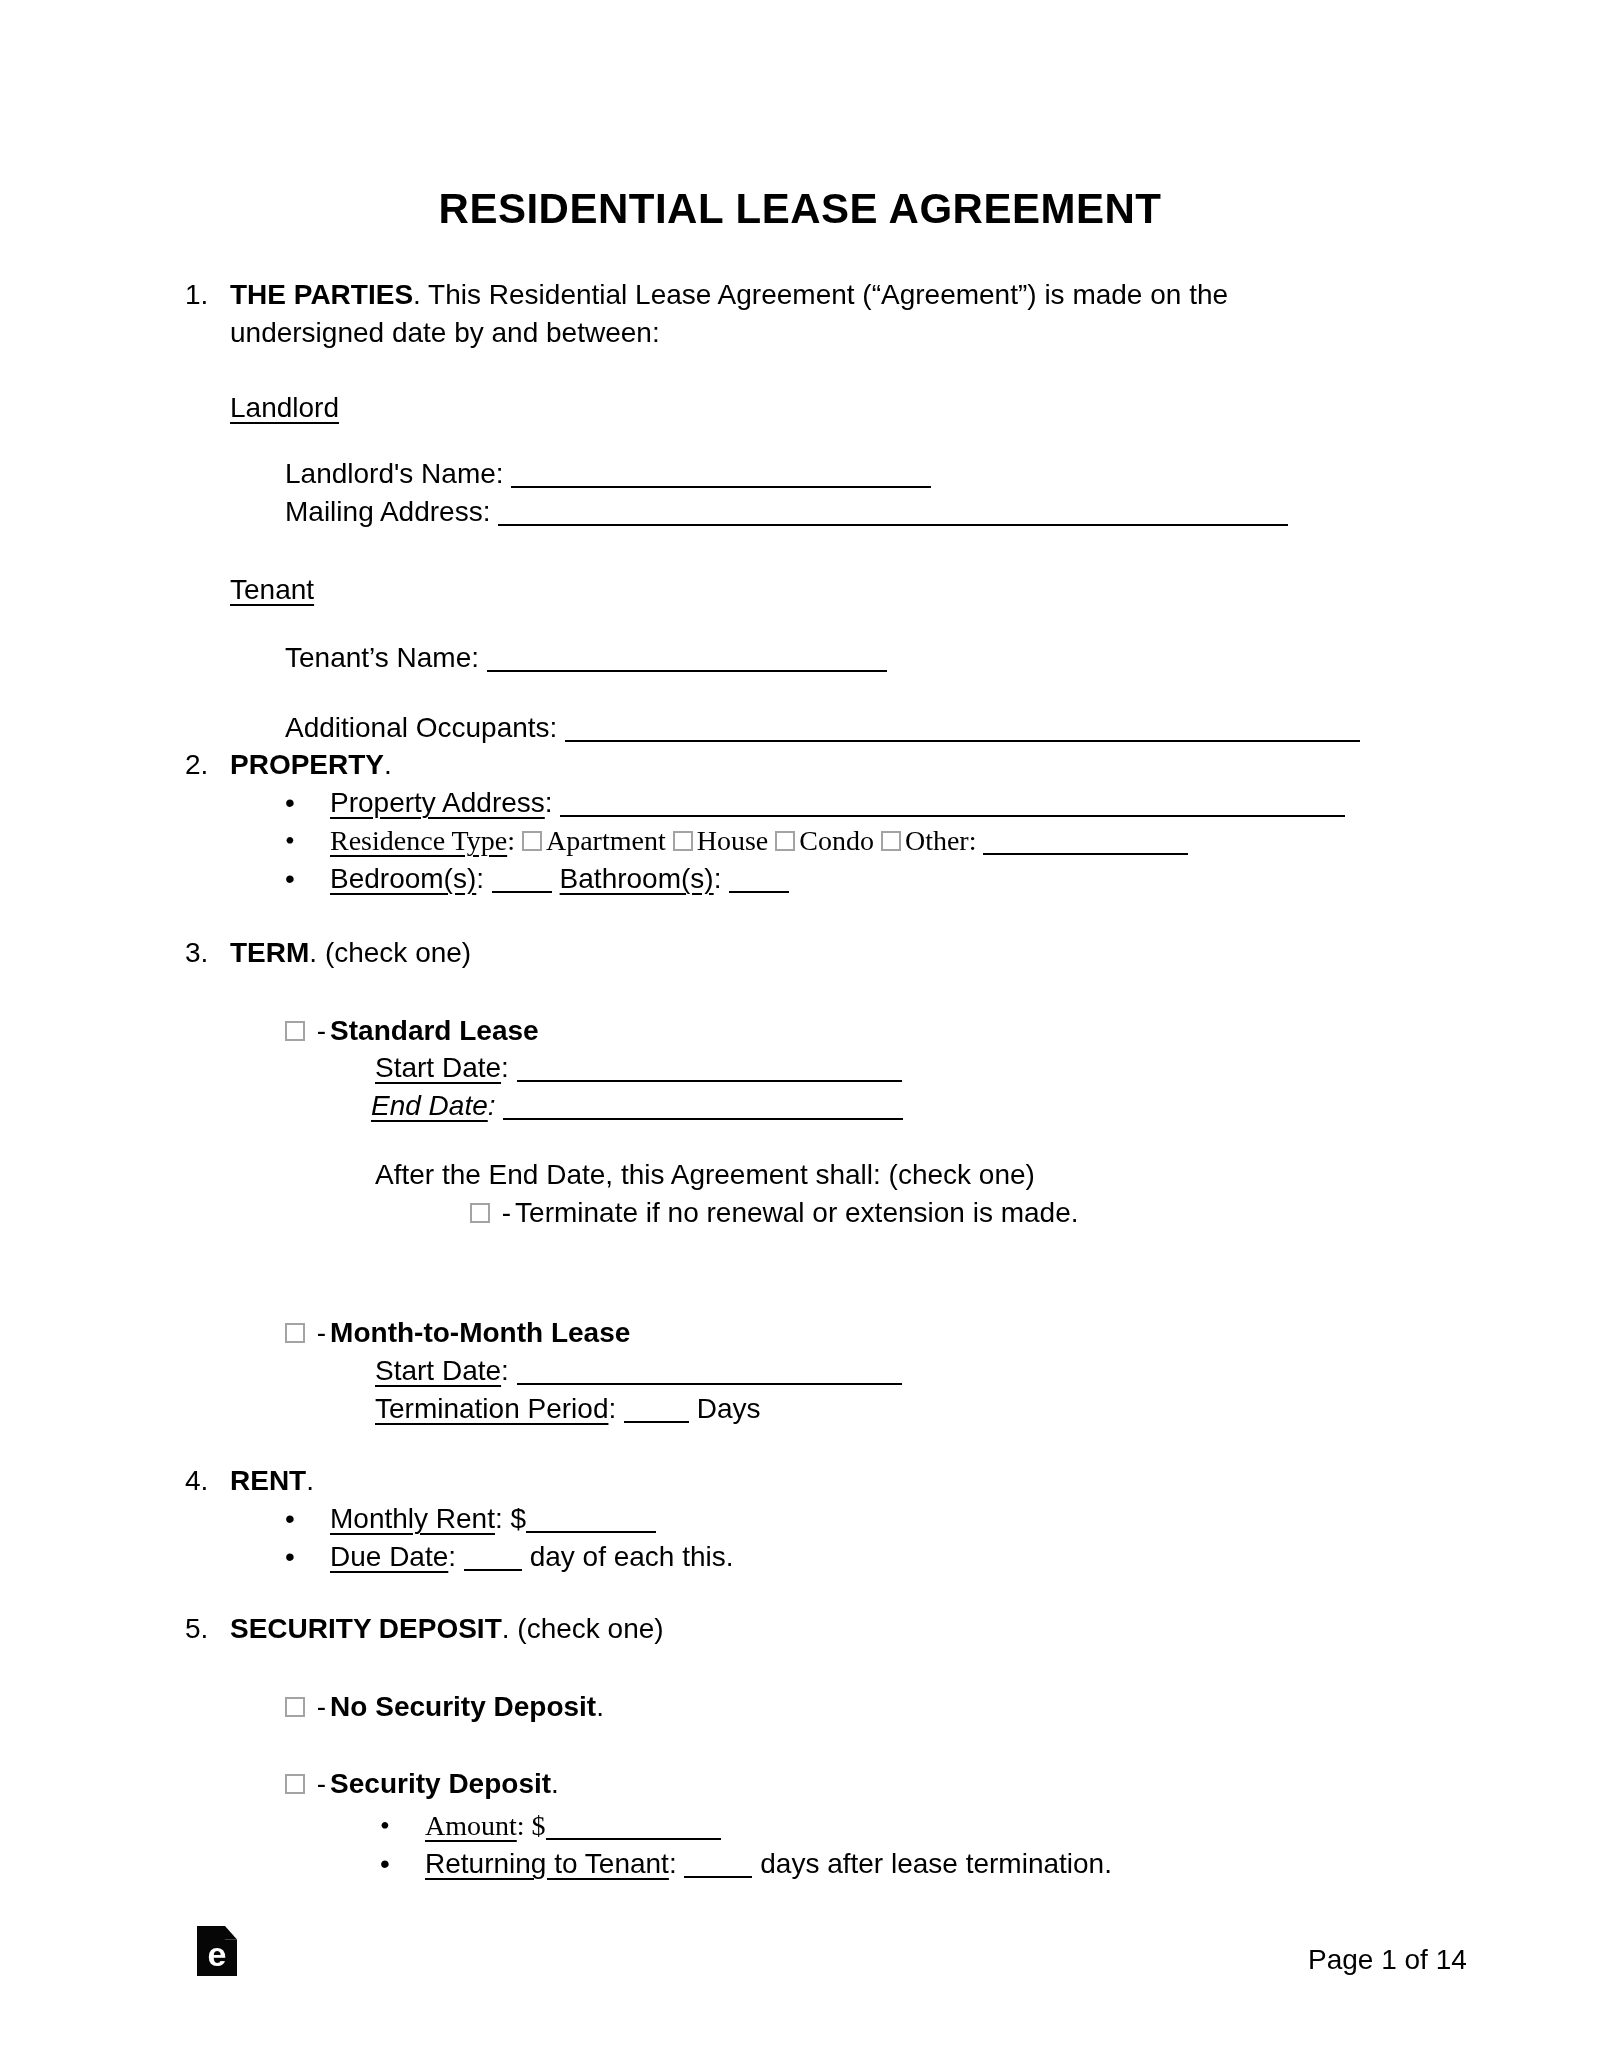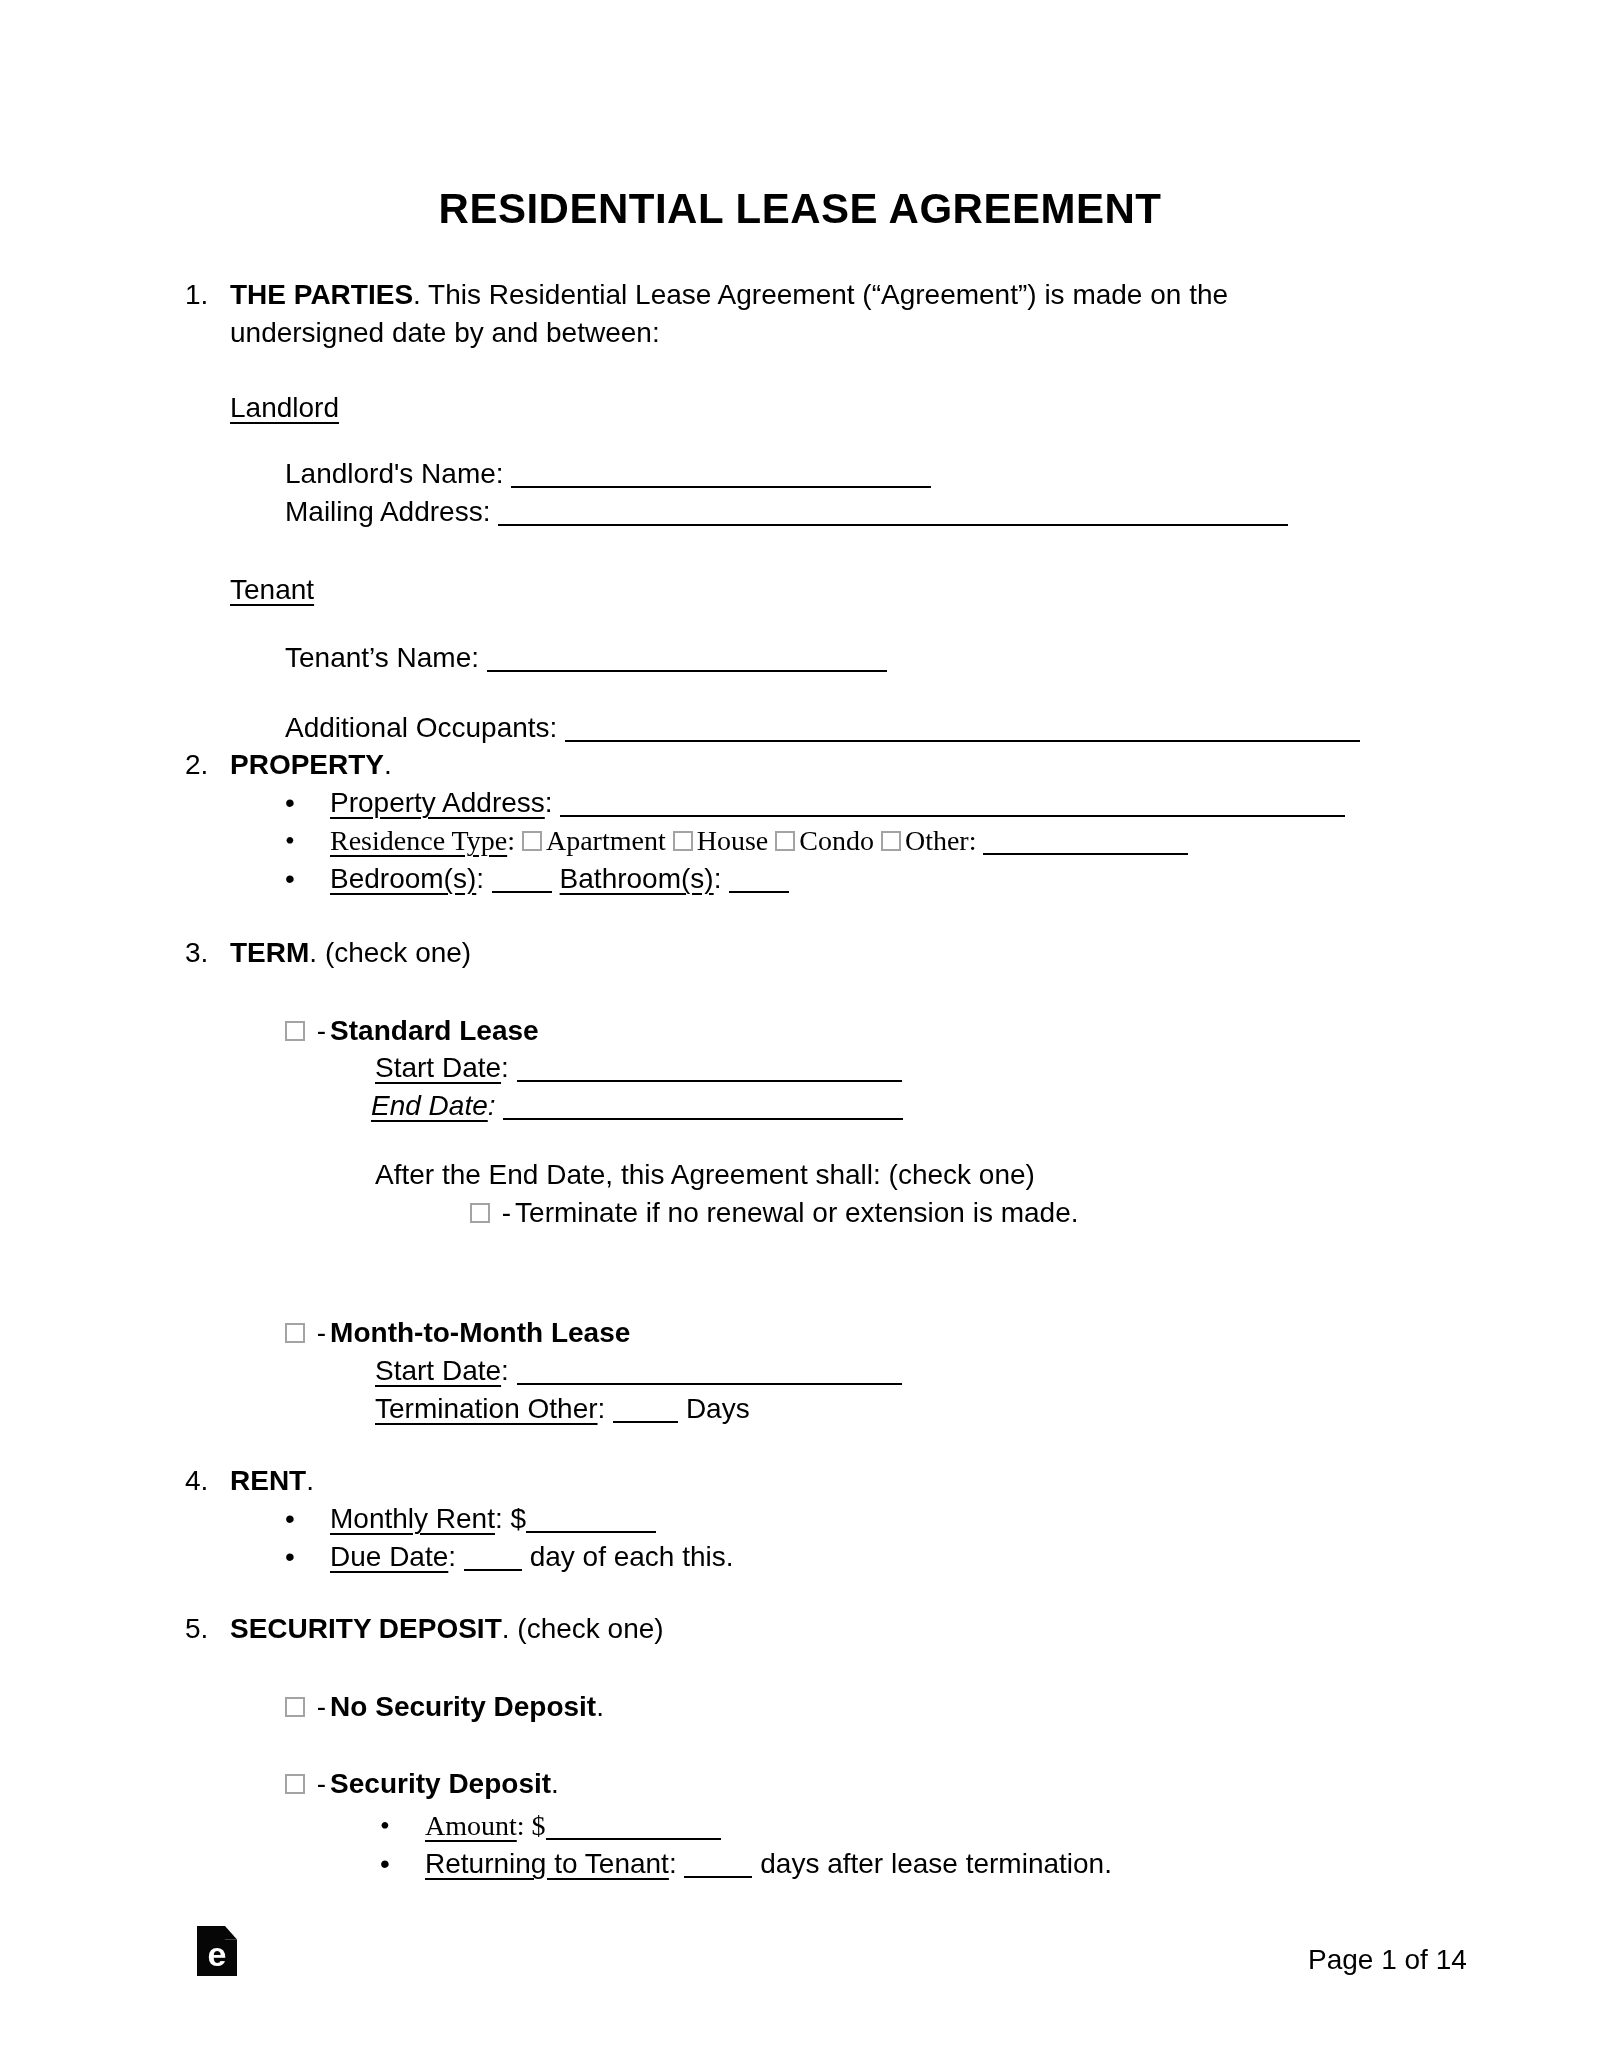--- a/index.html
+++ b/index.html
@@ -89,21 +89,21 @@
 
   <div class="line" style="left:375px;top:1156px;"><span>After the End Date, this Agreement shall: (check one)</span></div>
 
   <div class="line" style="left:470px;top:1194px;"><span class="cb"></span> <span class="dash">-</span><span>Terminate if no renewal or extension is made.</span></div>
 
 
   <div class="line" style="left:285px;top:1314px;"><span class="cb"></span> <span class="dash">-</span><span class="b">Month-to-Month Lease</span></div>
 
   <div class="line" style="left:375px;top:1352px;"><span class="u">Start Date</span><span>:</span> <span class="blank" style="width:385px;"></span></div>
 
-  <div class="line" style="left:375px;top:1390px;"><span class="u">Termination Other</span><span>:</span> <span class="blank" style="width:65px;"></span> <span>Days</span></div>
+  <div class="line" style="left:375px;top:1390px;"><span class="u">Termination Period</span><span>:</span> <span class="blank" style="width:65px;"></span> <span>Days</span></div>
 
   <div class="line" style="left:185px;top:1462px;"><span class="num">4.</span><span class="b">RENT</span><span>.</span></div>
 
   <div class="line" style="left:285px;top:1500px;"><span class="dot">•</span><span class="u">Monthly Rent</span><span>:</span> <span>$</span><span class="blank" style="width:130px;"></span></div>
 
   <div class="line" style="left:285px;top:1538px;"><span class="dot">•</span><span class="u">Due Date</span><span>:</span> <span class="blank" style="width:58px;"></span> <span>day of each this.</span></div>
 
   <div class="line" style="left:185px;top:1610px;"><span class="num">5.</span><span class="b">SECURITY DEPOSIT</span><span>. (check one)</span></div>
 
   <div class="line" style="left:285px;top:1688px;"><span class="cb"></span> <span class="dash">-</span><span class="b">No Security Deposit</span><span>.</span></div>

